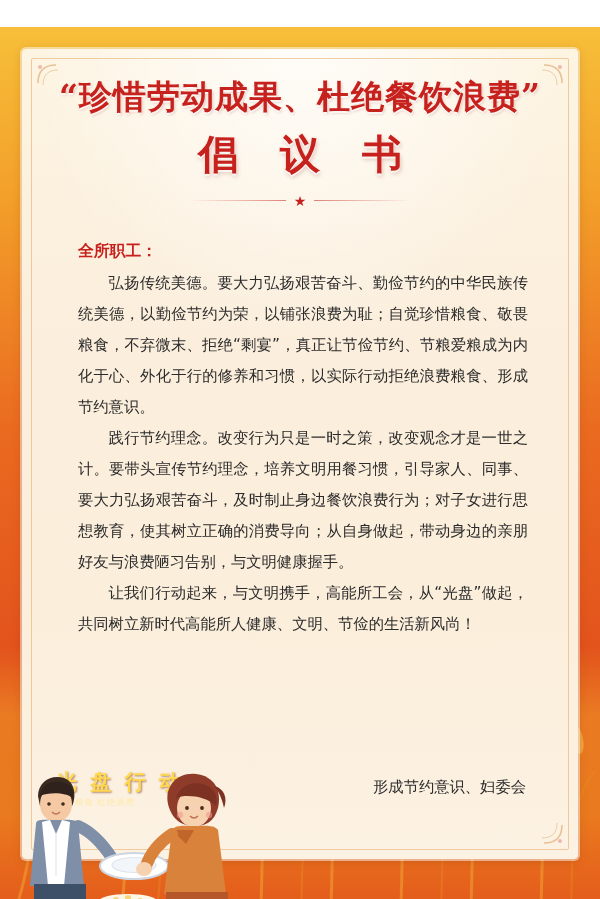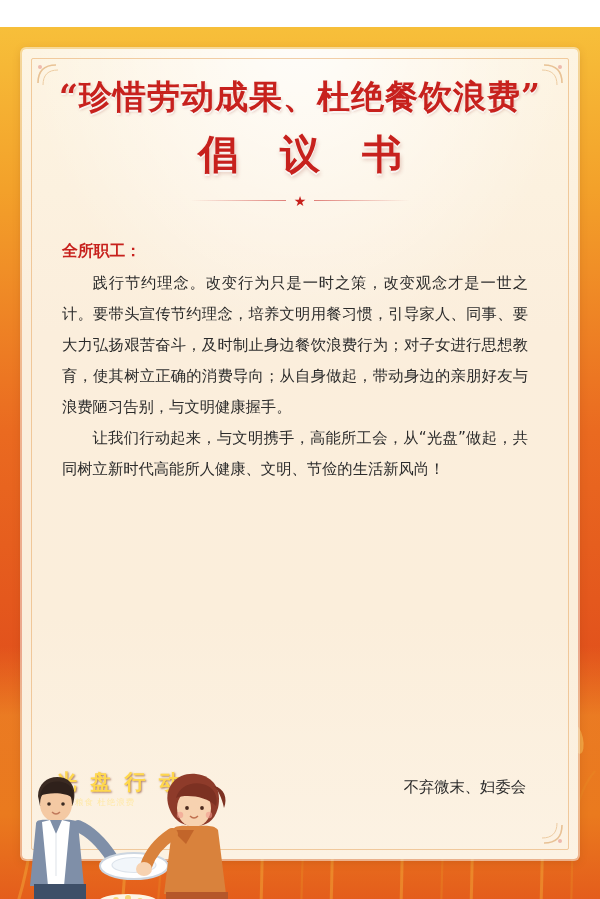--- a/index.html
+++ b/index.html
@@ -140,21 +140,21 @@
   }
   .star {
     color: #c7211d;
     font-size: 14px;
     line-height: 1;
   }
 
   
   .body-text {
     position: absolute;
-    left: 40px;
+    left: 56px;
     right: 50px;
     top: 186px;
     font-family: "DejaVu Sans", "Liberation Sans", sans-serif;
     font-size: 15.3px;
     line-height: 31px;
     color: #2b2b2b;
     text-align: justify;
   }
   .salutation {
     color: #c7211d;
@@ -292,26 +292,27 @@
       <div class="title-sub">倡 议 书</div>
       <div class="star-divider">
         <span class="rule"></span>
         <span class="star">★</span>
         <span class="rule right"></span>
       </div>
     </div>
 
     <div class="body-text">
       <div class="salutation">全所职工：</div>
+      <p class="para">弘扬传统美德。要大力弘扬艰苦奋斗、勤俭节约的中华民族传统美德，以勤俭节约为荣，以铺张浪费为耻；自觉珍惜粮食、敬畏粮食，不弃微末、拒绝“剩宴”，真正让节俭节约、节粮爱粮成为内化于心、外化于行的修养和习惯，以实际行动拒绝浪费粮食、形成节约意识。</p>
       <p class="para">践行节约理念。改变行为只是一时之策，改变观念才是一世之计。要带头宣传节约理念，培养文明用餐习惯，引导家人、同事、要大力弘扬艰苦奋斗，及时制止身边餐饮浪费行为；对子女进行思想教育，使其树立正确的消费导向；从自身做起，带动身边的亲朋好友与浪费陋习告别，与文明健康握手。</p>
       <p class="para">让我们行动起来，与文明携手，高能所工会，从“光盘”做起，共同树立新时代高能所人健康、文明、节俭的生活新风尚！</p>
     </div>
 
     <div class="signature">
-      <div>不弃微末、妇委会</div>
+      <div>形成节约意识、妇委会</div>
     </div>
   </div>
 
   <div class="logo-badge">
     <div class="logo-main">光 盘 行 动</div>
     <div class="logo-sub">珍惜粮食  杜绝浪费</div>
   </div>
 
   <svg class="illustration" viewBox="0 0 310 200">
 

